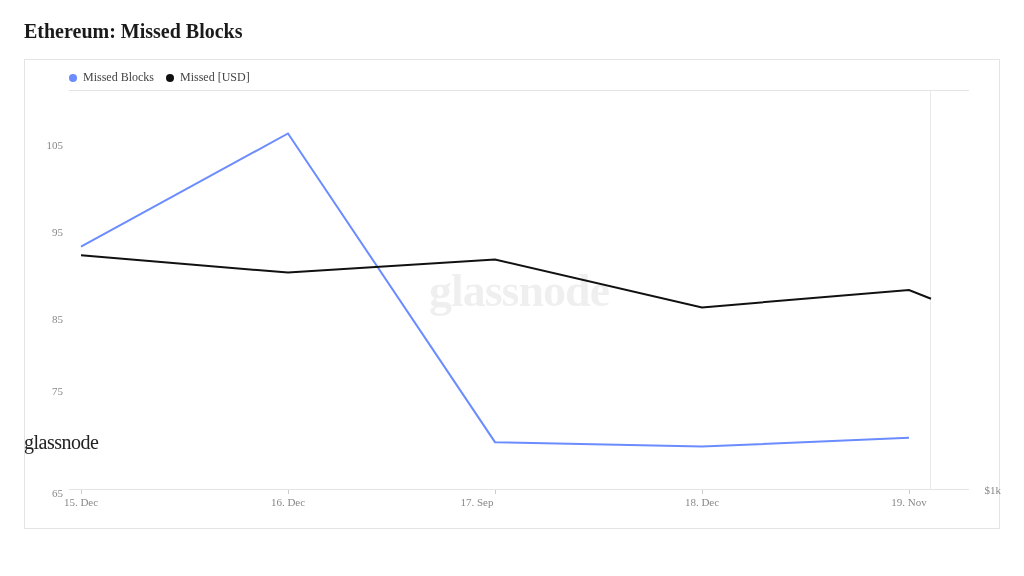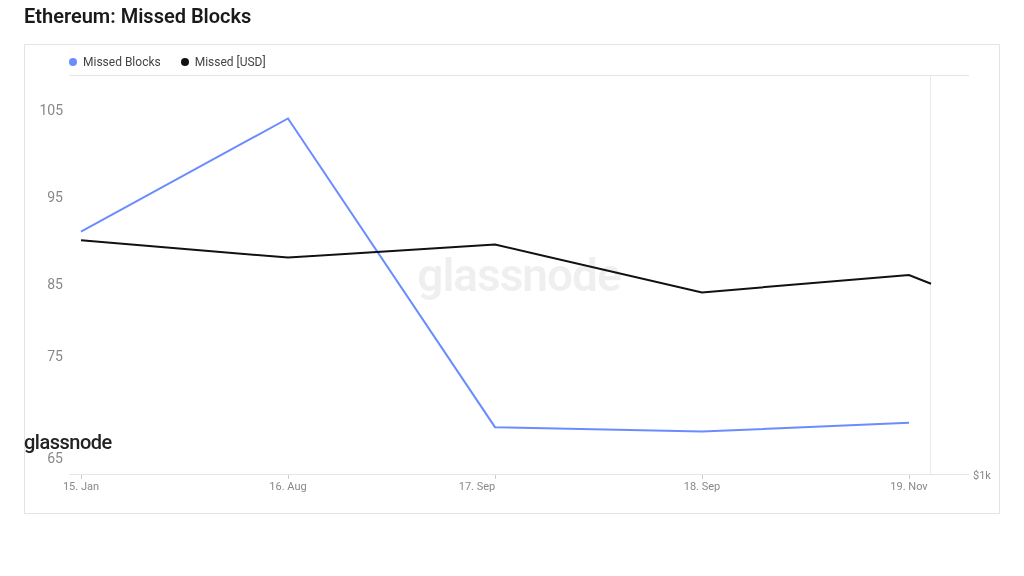--- a/index.html
+++ b/index.html
@@ -1,30 +1,30 @@
 <!DOCTYPE html>
 <html><head>
 <meta charset="utf-8">
 <style>
   * { box-sizing: border-box; margin: 0; padding: 0; }
   html, body { width: 1024px; height: 576px; background: #fff; font-family: -apple-system, BlinkMacSystemFont, "Segoe UI", Roboto, Arial, sans-serif; }
-  .wrap { position: relative; width: 1024px; height: 464px; padding: 4px 24px 12px 24px; }
+  .wrap { position: relative; width: 1024px; height: 464px; padding: 20px 24px 12px 24px; font-family: Liberation Serif, serif; }
   .title { font-size: 20px; font-weight: 600; color: #1a1a1a; margin-bottom: 16px; }
   .chart-frame { position: relative; border: 1px solid #e4e4e7; width: 976px; height: 470px; }
-  .legend { position: absolute; top: 10px; left: 44px; display: flex; gap: 20px; font-size: 12px; color: #444; }
+  .legend { position: absolute; top: 10px; left: 44px; display: flex; gap: 12px; font-size: 12px; color: #444; }
   .legend-item { display: flex; align-items: center; gap: 6px; }
   .dot { width: 8px; height: 8px; border-radius: 50%; display: inline-block; }
   .dot-blue { background: #6b8cff; }
   .dot-black { background: #111; }
   .plot { position: absolute; left: 44px; top: 30px; width: 900px; height: 400px; }
   .plot-inner { position: absolute; left: 0; top: 0; width: 100%; height: 100%; border-top: 1px solid #e4e4e7; border-bottom: 1px solid #e4e4e7; }
   .y-right-border { position: absolute; right: 38px; top: 0; bottom: 0; width: 0; border-right: 1px solid #e9e9ec; }
   .watermark { position: absolute; left: 50%; top: 50%; transform: translate(-50%, -50%); font-size: 46px; font-weight: 600; color: #000; opacity: 0.06; letter-spacing: -1px; pointer-events: none; }
-  .y-tick { position: absolute; left: -38px; width: 32px; text-align: right; font-size: 14px; color: #888; transform: translateY(-50%); }
-  .y2-tick { position: absolute; right: -32px; width: 28px; text-align: left; font-size: 11px; color: #888; transform: translateY(-50%); }
+  .y-tick { position: absolute; left: -38px; width: 32px; text-align: right; font-size: 11px; color: #888; transform: translateY(-50%); margin-top: 20px; }
+  .y2-tick { position: absolute; right: -32px; width: 28px; text-align: right; font-size: 11px; color: #888; transform: translateY(-50%); }
   .x-tick { position: absolute; bottom: -18px; font-size: 11px; color: #888; transform: translateX(-50%); white-space: nowrap; }
   .x-tick-line { position: absolute; bottom: -4px; width: 0; height: 4px; border-left: 1px solid #ccc; }
   svg.lines { position: absolute; left: 0; top: 0; width: 100%; height: 100%; overflow: visible; }
   .line-blue { fill: none; stroke: #6b8cff; stroke-width: 2; }
   .line-black { fill: none; stroke: #111; stroke-width: 2; }
   .footer { position: absolute; left: 24px; bottom: 10px; right: 24px; display: flex; justify-content: space-between; align-items: flex-end; }
   .copyright { font-size: 10.5px; color: #9ca3af; }
   .brand { font-size: 20px; font-weight: 500; color: #222; letter-spacing: -0.5px; }
 </style>
 </head>
@@ -54,27 +54,27 @@
         <polyline id="line-price" class="line-black" points="12,165.2173913043478 219,182.60869565217394 426,169.56521739130434 633,217.3913043478261 840,200 862,208.69565217391303"></polyline>
       </svg>
       <div id="y-axis">
           <div class="y-tick" style="top: 382.609px;">65</div>
           <div class="y-tick" style="top: 281px;">75</div>
           <div class="y-tick" style="top: 208.696px;">85</div>
           <div class="y-tick" style="top: 121.739px;">95</div>
           <div class="y-tick" style="top: 34.7826px;">105</div>
         </div>
       <div id="x-axis">
-          <div class="x-tick" style="left: 12px;">15. Jan</div>
+          <div class="x-tick" style="left: 12px;">15. Dec</div>
           <div class="x-tick-line" style="left: 12px;"></div>
-          <div class="x-tick" style="left: 219px;">16. Aug</div>
+          <div class="x-tick" style="left: 219px;">16. Dec</div>
           <div class="x-tick-line" style="left: 219px;"></div>
           <div class="x-tick" style="left: 408px;">17. Sep</div>
           <div class="x-tick-line" style="left: 426px;"></div>
-          <div class="x-tick" style="left: 633px;">18. Sep</div>
+          <div class="x-tick" style="left: 633px;">18. Dec</div>
           <div class="x-tick-line" style="left: 633px;"></div>
           <div class="x-tick" style="left: 840px;">19. Nov</div>
           <div class="x-tick-line" style="left: 840px;"></div>
         </div>
       <div class="y2-tick" style="top:100%;">$1k</div>
     </div>
   </div>
 
   <div class="footer">
     <div class="brand">glassnode</div>

